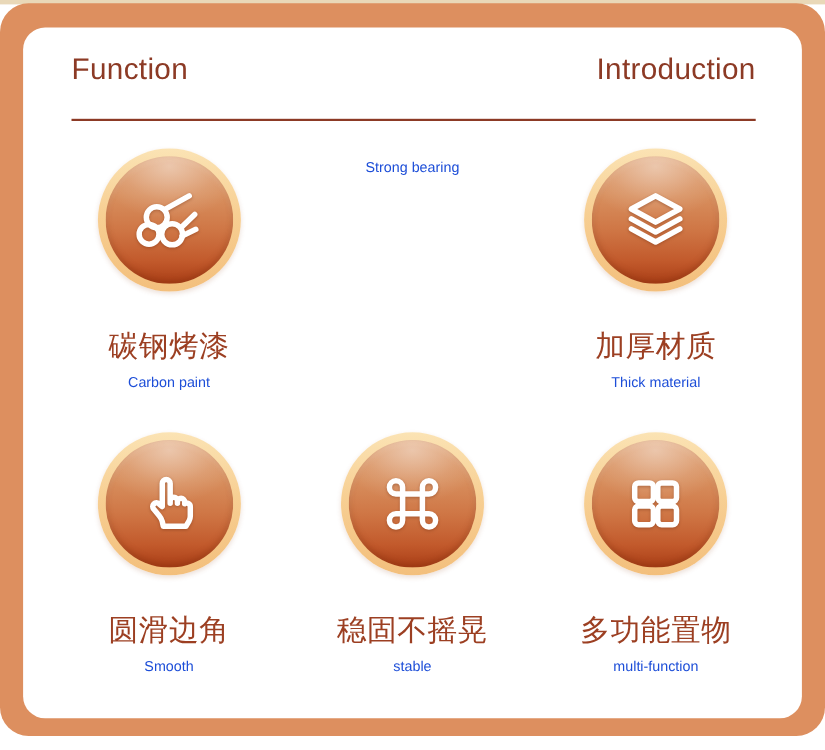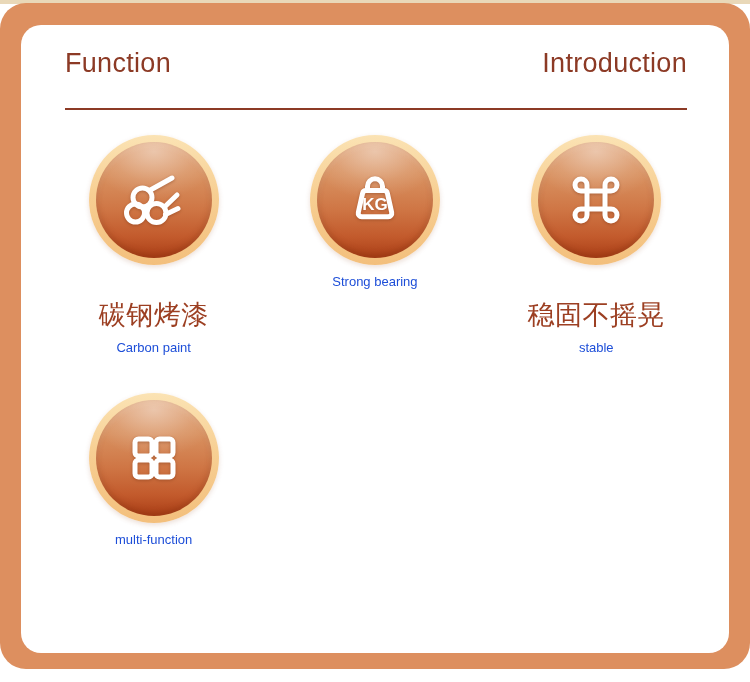--- a/index.html
+++ b/index.html
@@ -191,33 +191,55 @@
                 <line class="st" x1="46.5" y1="43" x2="59" y2="31"></line>
                 <line class="st" x1="47.5" y1="50.5" x2="60" y2="44.5"></line>
               </svg>
             </div>
           </div>
           <div class="label-cn">碳钢烤漆</div>
           <div class="label-en">Carbon paint</div>
         </div>
 
         <div class="cell">
-          <div class="medallion">
-            <div class="medallion-inner">
-              <svg class="glyph" viewBox="0 0 72 72">
-                <path class="st" d="M28.5 25.5 v-3.2 a7.5 7.5 0 0 1 15 0 v3.2"></path>
-                <path class="st" d="M27 26.5 h18 a3.5 3.5 0 0 1 3.4 2.7 l4.3 19.3 a3.5 3.5 0 0 1 -3.4 4.2 H22.7 a3.5 3.5 0 0 1 -3.4 -4.2 l4.3 -19.3 a3.5 3.5 0 0 1 3.4 -2.7 z"></path>
-                <text x="36" y="46" text-anchor="middle" font-family="Liberation Sans, sans-serif" font-size="17" font-weight="700" fill="#ffffff">KG</text>
-              </svg>
-            </div>
-          </div>
           <div class="label-en">Strong bearing</div>
         </div>
 
-
+        <div class="cell">
+          <div class="medallion">
+            <div class="medallion-inner">
+              <svg class="glyph" viewBox="0 0 72 72">
+                <polygon class="st" points="36,14 58,26 36,38 14,26"></polygon>
+                <polyline class="st" points="14,35 36,47 58,35"></polyline>
+                <polyline class="st" points="14,44 36,56 58,44"></polyline>
+              </svg>
+            </div>
+          </div>
+          <div class="label-cn">加厚材质</div>
+          <div class="label-en">Thick material</div>
+        </div>
+
+        <div class="cell">
+          <div class="medallion">
+            <div class="medallion-inner">
+              <svg class="glyph" viewBox="0 0 72 72">
+                <path class="st" d="M29.5 38.5 V17.5 a3.6 3.6 0 0 1 7.2 0 V35.5
+                                    v-2.2 a3.3 3.3 0 0 1 6.6 0 V35.5
+                                    v-1.2 a3.3 3.3 0 0 1 6.6 0 V36
+                                    a3.2 3.2 0 0 1 5.1 2.6 v8.8
+                                    a9 9 0 0 1 -1.2 4.4 L51 56.5
+                                    H30.5 l-1 -4.5
+                                    a13 13 0 0 0 -2.6 -5 l-5.2 -6.2
+                                    a3.4 3.4 0 0 1 4.8 -4.8 z"></path>
+              </svg>
+            </div>
+          </div>
+          <div class="label-cn">圆滑边角</div>
+          <div class="label-en">Smooth</div>
+        </div>
 
         <div class="cell">
           <div class="medallion">
             <div class="medallion-inner">
               <svg class="glyph" viewBox="0 0 72 72">
                 <path class="st" d="M27 27 h18 v18 h-18 z"></path>
                 <path class="st" d="M27 27 h-6 a6 6 0 1 1 6 -6 z"></path>
                 <path class="st" d="M45 27 h6 a6 6 0 1 0 -6 -6 z"></path>
                 <path class="st" d="M27 45 h-6 a6 6 0 1 0 6 6 z"></path>
                 <path class="st" d="M45 45 h6 a6 6 0 1 1 -6 6 z"></path>
@@ -232,19 +254,20 @@
           <div class="medallion">
             <div class="medallion-inner">
               <svg class="glyph" viewBox="0 0 72 72">
                 <rect class="st" x="17" y="17" width="17" height="17" rx="3.5"></rect>
                 <rect class="st" x="38" y="17" width="17" height="17" rx="3.5"></rect>
                 <rect class="st" x="17" y="38" width="17" height="17" rx="3.5"></rect>
                 <rect class="st" x="38" y="38" width="17" height="17" rx="3.5"></rect>
               </svg>
             </div>
           </div>
+          <div class="label-cn">多功能置物</div>
           <div class="label-en">multi-function</div>
         </div>
 
       </div>
     </div>
   </div>
 </div>
 
 </body></html>

